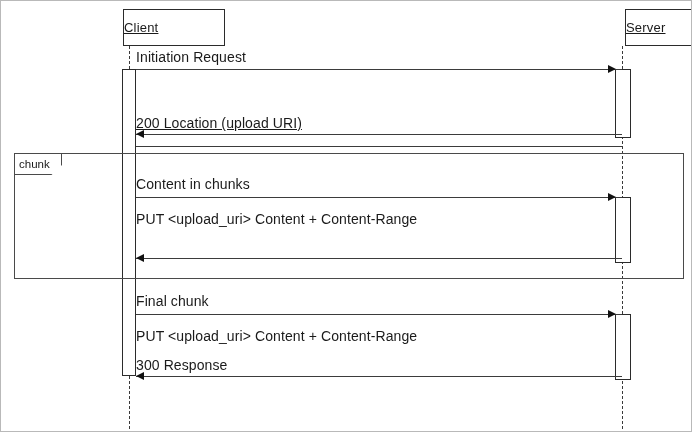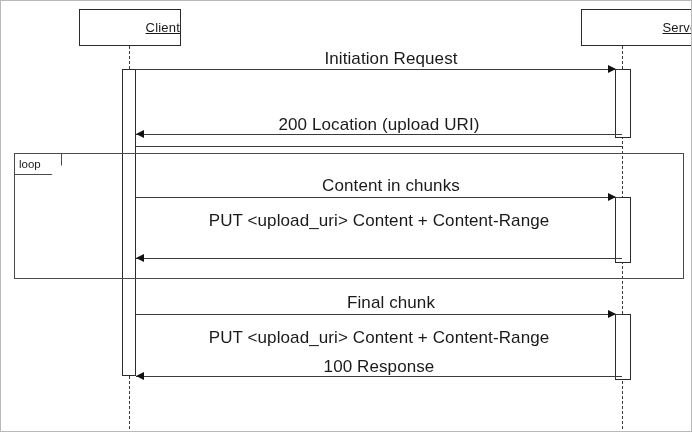--- a/index.html
+++ b/index.html
@@ -19,21 +19,22 @@
     border: 1px solid #b9b9b9;
     overflow: hidden;
   }
   .participant-box {
     position: absolute;
     box-sizing: border-box;
     border: 1.5px solid #2b2b2b;
     background: #ffffff;
     display: flex;
     align-items: center;
-    justify-content: flex-end;
+    justify-content: flex-start;
+    margin-left: 44px;
   }
   .participant-label {
     font-size: 13px;
     color: #1a1a1a;
     text-decoration: underline;
     letter-spacing: 0.2px;
   }
   .lifeline {
     position: absolute;
     width: 0;
@@ -59,23 +60,23 @@
   }
   .arrow-left {
     position: absolute;
     width: 0; height: 0;
     border-top: 4.5px solid transparent;
     border-bottom: 4.5px solid transparent;
     border-right: 8px solid #111111;
   }
   .msg-label {
     position: absolute;
-    font-size: 17px;
+    font-size: 14px;
     color: #1a1a1a;
-    text-align: center;
+    text-align: left;
     white-space: nowrap;
     letter-spacing: 0.1px;
   }
   .sep-line {
     position: absolute;
     height: 0;
     border-top: 1.3px solid #3b3b3b;
   }
   .frame {
     position: absolute;
@@ -115,30 +116,30 @@
   <div class="lifeline" style="left:621px; top:45px; height:383px;"></div>
 
   <div class="activation" style="left:121px; top:68px; width:14px; height:307px;"></div>
 
   <div class="activation" style="left:614px; top:68px; width:16px; height:69px;"></div>
   <div class="activation" style="left:614px; top:196px; width:16px; height:66px;"></div>
   <div class="activation" style="left:614px; top:313px; width:16px; height:66px;"></div>
 
   <div class="frame" style="left:13px; top:152px; width:670px; height:126px;"></div>
   <div class="frame-tab" style="left:13px; top:152px; width:48px; height:22px;">
-    <span class="frame-tab-label">loop</span>
+    <span class="frame-tab-label">chunk</span>
   </div>
 
   <div class="msg-label" style="left:135px; top:48px; width:510px;">Initiation Request</div>
 
   <div class="sep-line" style="left:135px; top:68px; width:486px;"></div>
 
   <div class="arrow-right" style="left:607px; top:63.5px;"></div>
 
-  <div class="msg-label" style="left:135px; top:114px; width:486px;">200 Location (upload URI)</div>
+  <div class="msg-label" style="left:135px; top:114px; width:486px;text-decoration:underline;">200 Location (upload URI)</div>
   <div class="msg-line" style="left:135px; top:133px; width:486px;"></div>
   <div class="arrow-left" style="left:135px; top:128.5px;"></div>
 
   <div class="sep-line" style="left:135px; top:145px; width:486px;"></div>
 
   <div class="msg-label" style="left:135px; top:175px; width:510px;">Content in chunks</div>
 
   <div class="sep-line" style="left:135px; top:196px; width:486px;"></div>
 
   <div class="msg-label" style="left:135px; top:210px; width:486px;">PUT &lt;upload_uri&gt; Content + Content-Range</div>
@@ -147,17 +148,17 @@
   <div class="msg-line" style="left:135px; top:257px; width:486px;"></div>
   <div class="arrow-left" style="left:135px; top:252.5px;"></div>
 
   <div class="msg-label" style="left:135px; top:292px; width:510px;">Final chunk</div>
 
   <div class="sep-line" style="left:135px; top:313px; width:486px;"></div>
 
   <div class="msg-label" style="left:135px; top:327px; width:486px;">PUT &lt;upload_uri&gt; Content + Content-Range</div>
   <div class="arrow-right" style="left:607px; top:308.5px;"></div>
 
-  <div class="msg-label" style="left:135px; top:356px; width:486px;">100 Response</div>
+  <div class="msg-label" style="left:135px; top:356px; width:486px;">300 Response</div>
   <div class="msg-line" style="left:135px; top:375px; width:486px;"></div>
   <div class="arrow-left" style="left:135px; top:370.5px;"></div>
 
 </div>
 
 </body></html>

